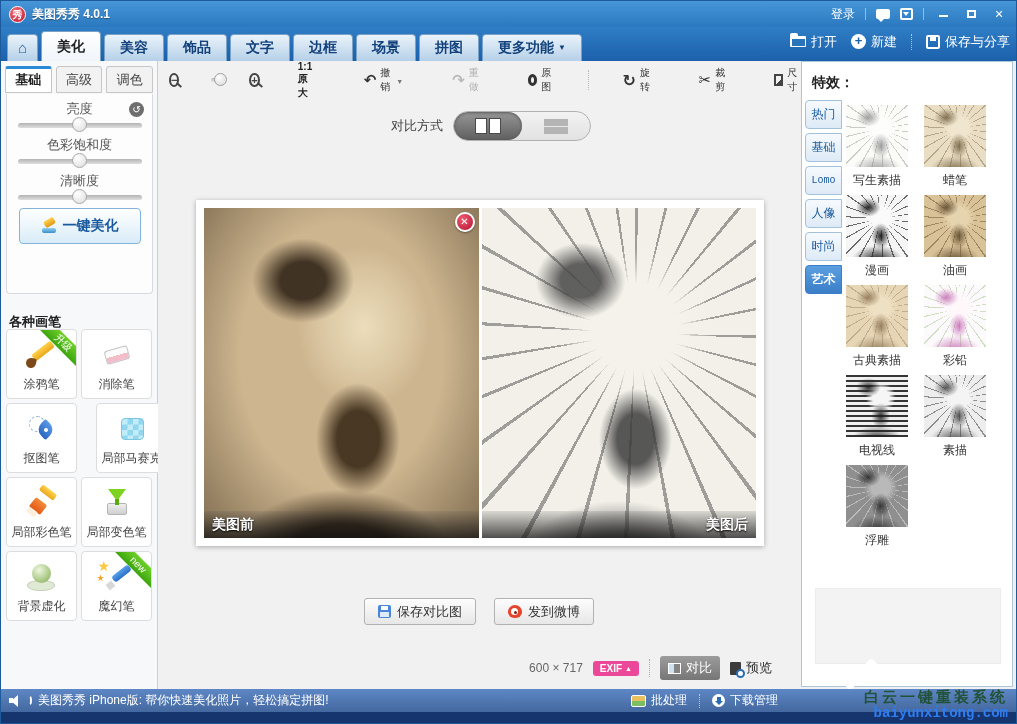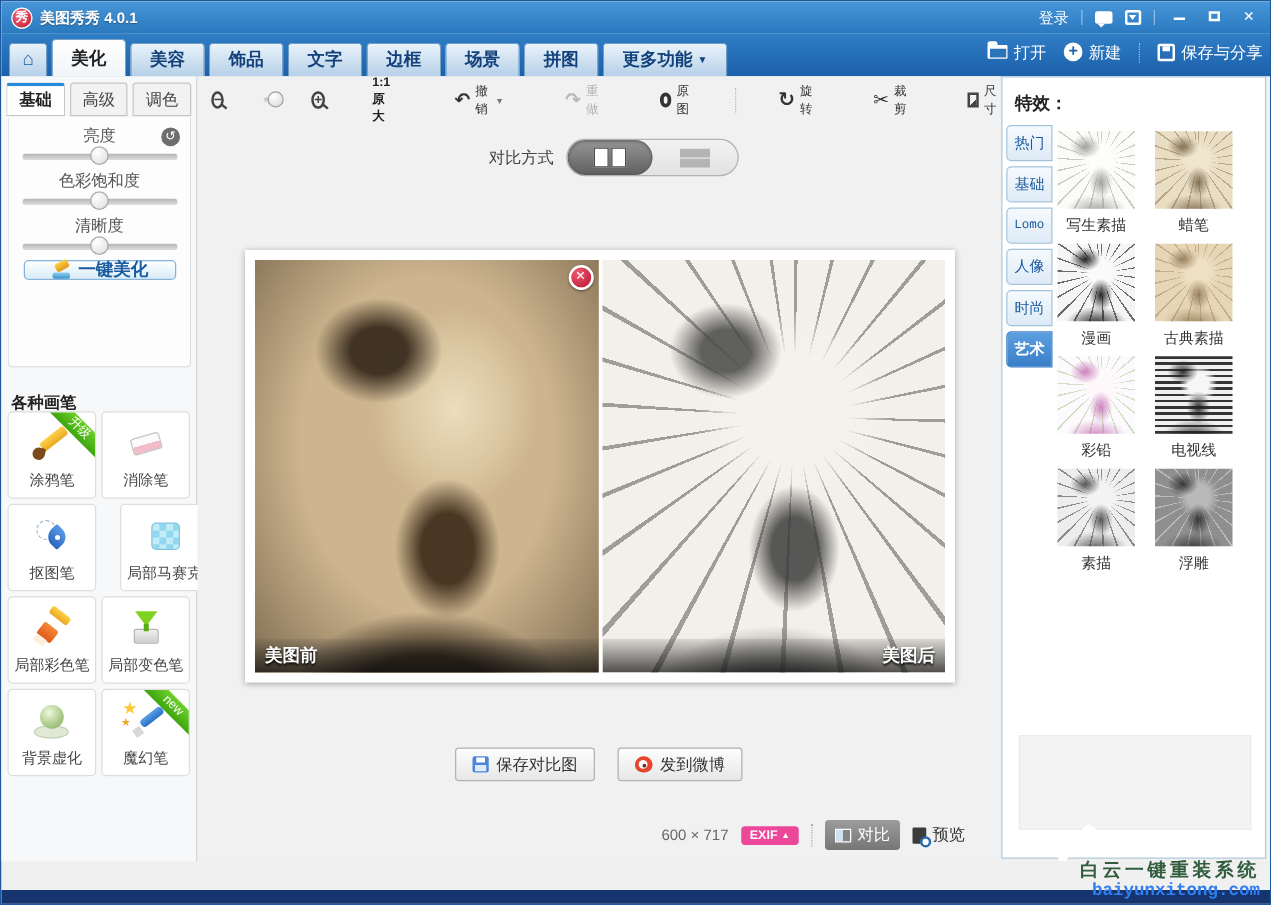--- a/index.html
+++ b/index.html
@@ -59,21 +59,21 @@
     border:1px solid #d6dade; border-top:none; border-radius:0 0 4px 4px; padding-top:6px; }
   .reset-ic{ position:absolute; right:8px; top:8px; width:15px; height:15px; border-radius:50%;
     background:#6e6e6e; color:#fff; font-size:10px; line-height:15px; text-align:center; cursor:pointer;}
   .reset-ic::before{ content:"↺"; }
   .sl-group{ margin-bottom:2px; }
   .sl-label{ text-align:center; font-size:13px; color:#555; height:17px; }
   .sl-track{ position:relative; width:124px; height:5px; margin:6px auto 8px auto;
     background:linear-gradient(#b4b4b4,#dedede); border-radius:3px; cursor:pointer; }
   .sl-knob{ position:absolute; top:-6px; left:50%; margin-left:-8px; width:15px; height:15px; border-radius:50%;
     background:radial-gradient(circle at 35% 30%,#ffffff,#dcdcdc); border:1px solid #a8a8a8; }
-  .onekey-btn{ display:flex; align-items:center; justify-content:center; gap:6px; width:122px; height:16px;
+  .onekey-btn{ display:flex; align-items:center; justify-content:center; gap:6px; width:122px; height:36px;
     margin:8px auto 0 auto; border:1px solid #84b4da; border-radius:4px; cursor:pointer;
     background:linear-gradient(#feffff,#d9ecf8); font-size:14px; font-weight:bold; color:#1a5a9e; }
   .okm{ position:relative; width:16px; height:14px; }
   .okm::before{ content:""; position:absolute; left:3px; top:0; width:11px; height:7px;
     background:linear-gradient(#ffd24a,#e09818); transform:rotate(-30deg); border-radius:2px; }
   .okm::after{ content:""; position:absolute; left:1px; bottom:0; width:14px; height:5px;
     background:linear-gradient(#8ed0f0,#3a90cc); border-radius:2px; }
   .brush-title{ position:absolute; left:8px; top:252px; font-size:13px; font-weight:bold; color:#222; }
   .brush-grid{ position:absolute; left:5px; top:268px; width:148px; }
   .brush-cell{ position:absolute; width:71px; height:70px; background:#fff; border:1px solid #ddd;
@@ -527,20 +527,24 @@
       </div>
       <div class="fx-item">
         <div class="fx-thumb fx1"></div>
         <div class="fx-name">蜡笔</div>
       </div>
       <div class="fx-item">
         <div class="fx-thumb fx2"></div>
         <div class="fx-name">漫画</div>
       </div>
       <div class="fx-item">
+        <div class="fx-thumb fx3"></div>
+        <div class="fx-name">油画</div>
+      </div>
+      <div class="fx-item">
         <div class="fx-thumb fx4"></div>
         <div class="fx-name">古典素描</div>
       </div>
       <div class="fx-item">
         <div class="fx-thumb fx5"></div>
         <div class="fx-name">彩铅</div>
       </div>
       <div class="fx-item">
         <div class="fx-thumb fx6"></div>
         <div class="fx-name">电视线</div>
@@ -550,20 +554,36 @@
         <div class="fx-name">素描</div>
       </div>
       <div class="fx-item">
         <div class="fx-thumb fx8"></div>
         <div class="fx-name">浮雕</div>
       </div>
     </div>
     <div class="fx-ad"></div>
   </div>
 
+  <div class="bottombar">
+    <span class="spk"></span>
+    <span class="spk-wave"></span>
+    <span class="bb-msg">美图秀秀 iPhone版: 帮你快速美化照片，轻松搞定拼图!</span>
+    <div class="bb-right">
+      <span class="bb-item">
+        <span class="batch-ic"></span>
+        <span>批处理</span>
+      </span>
+      <span class="bb-dotsep"></span>
+      <span class="bb-item">
+        <span class="dl-ic"></span>
+        <span>下载管理</span>
+      </span>
+    </div>
+  </div>
   <div class="bottomstrip"></div>
 
   <svg class="wm-arrow" width="52" height="32" viewBox="0 0 52 32">
     <path d="M4 29 L25 6 L46 24" fill="none" stroke="#ffffff" stroke-width="7" stroke-linecap="round" stroke-linejoin="round"></path>
   </svg>
   <div class="watermark">
     <div class="wm1">白云一键重装系统</div>
     <div class="wm2">baiyunxitong.com</div>
   </div>
 

